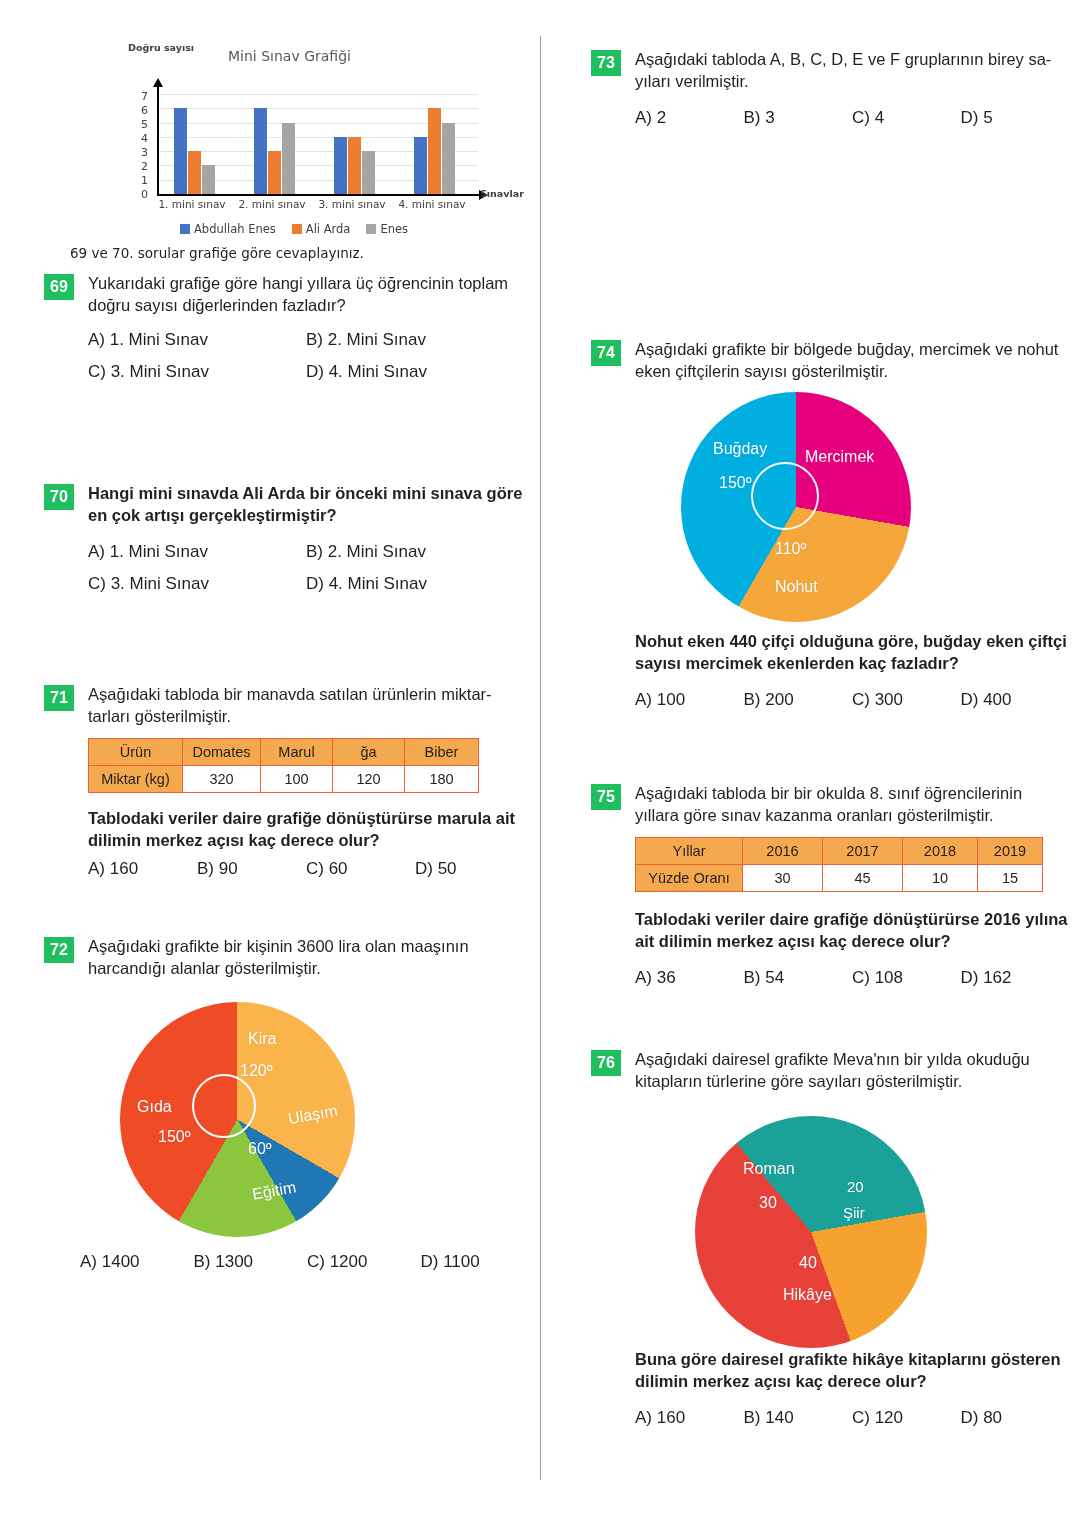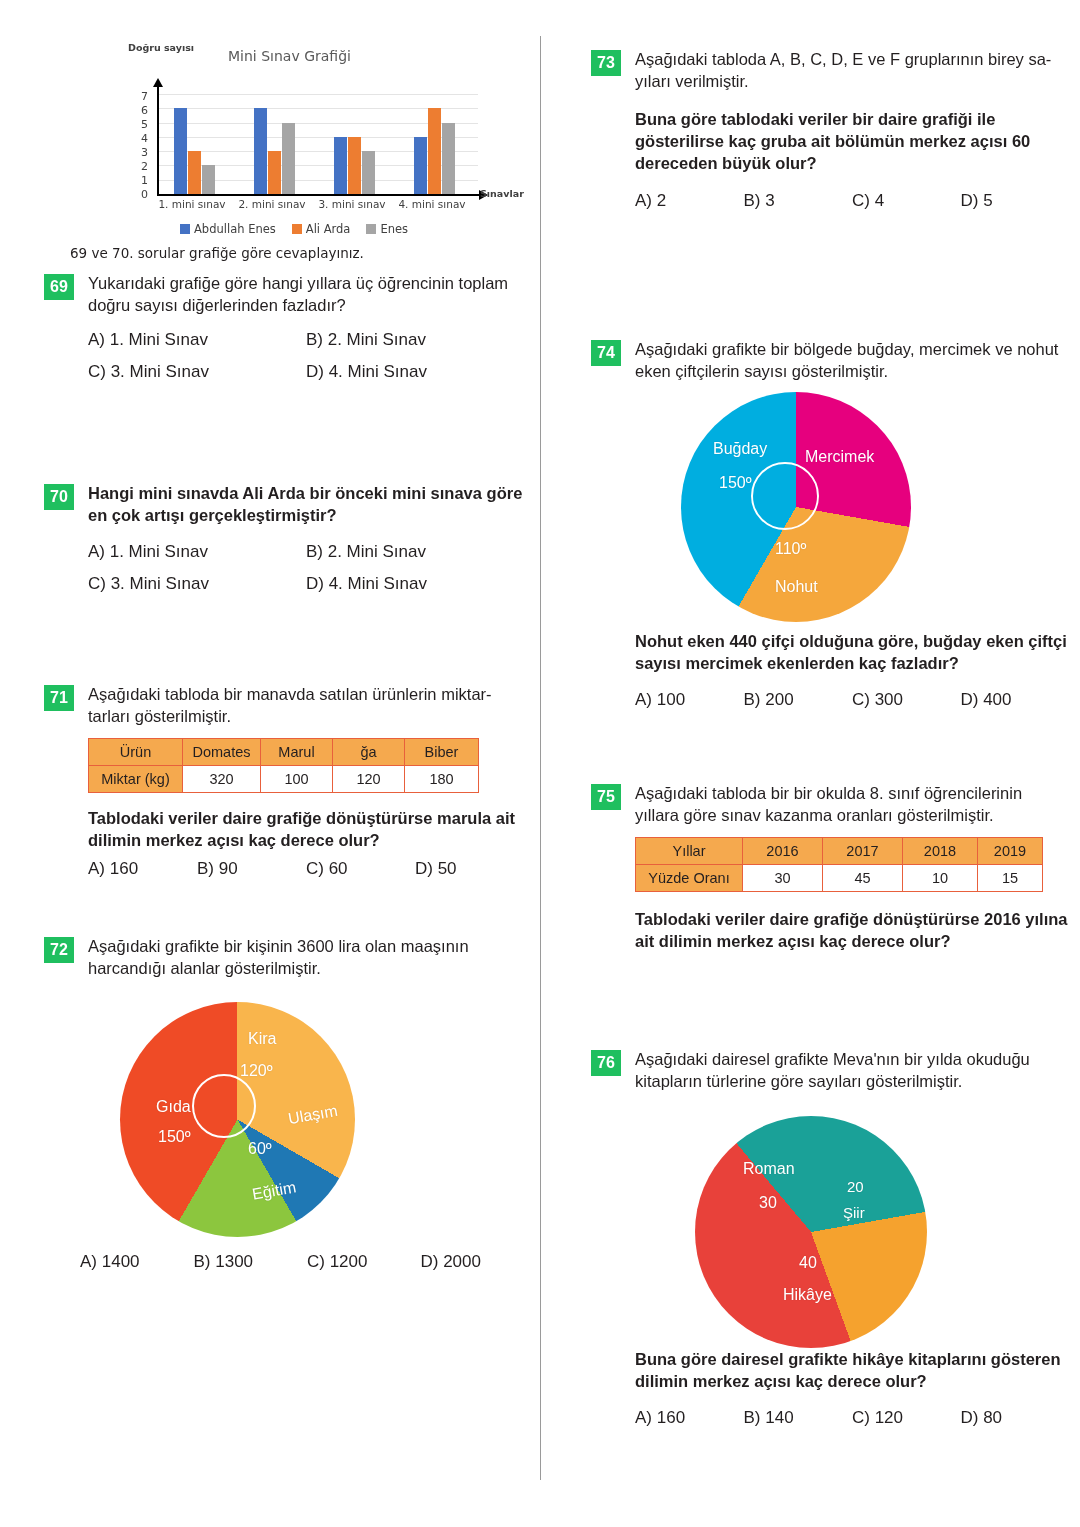--- a/index.html
+++ b/index.html
@@ -308,48 +308,47 @@
             from 0deg,
             #F9B54C 0deg 120deg,
             #1F78B4 120deg 150deg,
             #8CC63E 150deg 210deg,
             #EF4B26 210deg 360deg
           );"></div>
       <div class="innerring" style="left:72px; top:72px; width:64px; height:64px;"></div>
 
       <div class="pielbl" style="left:128px; top:28px;">Kira</div>
       <div class="pielbl" style="left:120px; top:60px;">120º</div>
-      <div class="pielbl" style="left:36px;  top:96px;">Gıda</div>
+      <div class="pielbl" style="left:17px;  top:96px;">Gıda</div>
       <div class="pielbl" style="left:38px;  top:126px;">150º</div>
       <div class="pielbl" style="left:128px; top:138px;">60º</div>
       <div class="pielbl tilt" style="left:132px; top:180px;">Eğitim</div>
       <div class="pielbl tilt" style="left:168px; top:104px;">Ulaşım</div>
     </div>
 
     <div class="q" style="left:44px; top:1238px; width:490px;">
       <div class="opts" style="margin-left:36px; margin-top:14px;">
         <div class="optrow opt4">
           <span class="o">A) 1400</span>
           <span class="o">B) 1300</span>
           <span class="o">C) 1200</span>
-          <span class="o">D) 2000</span>
+          <span class="o">D) 1100</span>
         </div>
       </div>
     </div>
 
   </div>
 
   <div class="col col-right">
 
     <div class="q" style="left:50px; top:48px; width:478px;">
       <div class="badge">73</div>
       <div class="qtext">Aşağıdaki tabloda A, B, C, D, E ve F gruplarının birey sa-yıları verilmiştir.</div>
 
 
-      <div class="stem" style="margin-top:16px;">Buna göre tablodaki veriler bir daire grafiği ile gösterilirse kaç gruba ait bölümün merkez açısı 60 dereceden büyük olur?</div>
       <div class="opts" style="margin-top:16px;">
         <div class="optrow opt4">
           <span class="o">A) 2</span>
           <span class="o">B) 3</span>
           <span class="o">C) 4</span>
           <span class="o">D) 5</span>
         </div>
       </div>
     </div>
 
@@ -405,20 +404,28 @@
           <td class="rh">Yüzde Oranı</td>
           <td>30</td>
           <td>45</td>
           <td>10</td>
           <td>15</td>
         </tr>
       </tbody>
         </table>
 
       <div class="stem" style="margin-top:16px;">Tablodaki veriler daire grafiğe dönüştürürse 2016 yılına ait dilimin merkez açısı kaç derece olur?</div>
+      <div class="opts" style="margin-top:16px;">
+        <div class="optrow opt4">
+          <span class="o">A) 36</span>
+          <span class="o">B) 54</span>
+          <span class="o">C) 108</span>
+          <span class="o">D) 162</span>
+        </div>
+      </div>
     </div>
 
     <div class="q" style="left:50px; top:1048px; width:478px;">
       <div class="badge">76</div>
       <div class="qtext">Aşağıdaki dairesel grafikte Meva'nın bir yılda okuduğu kitapların türlerine göre sayıları gösterilmiştir.</div>
     </div>
 
     <div style="position:absolute; left:154px; top:1116px; width:232px; height:232px;">
       <div class="pie" style="left:0; top:0; width:232px; height:232px;
         background:

